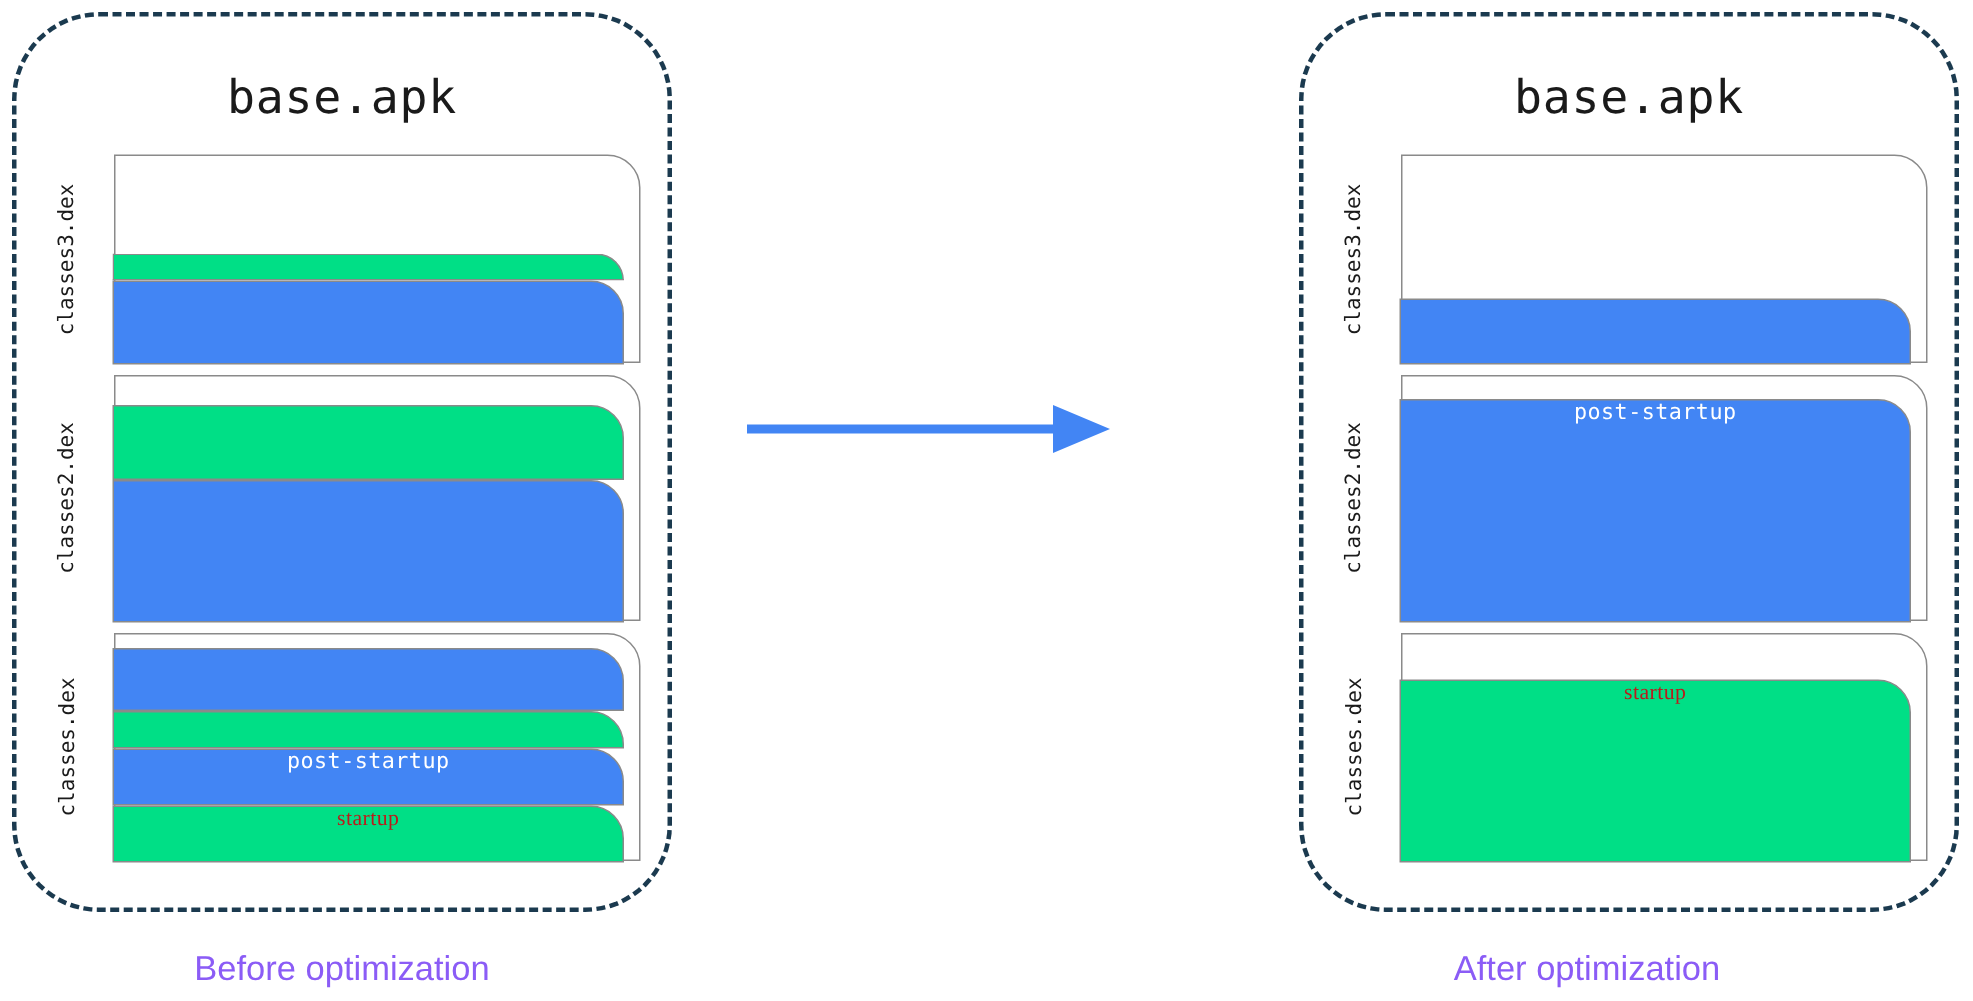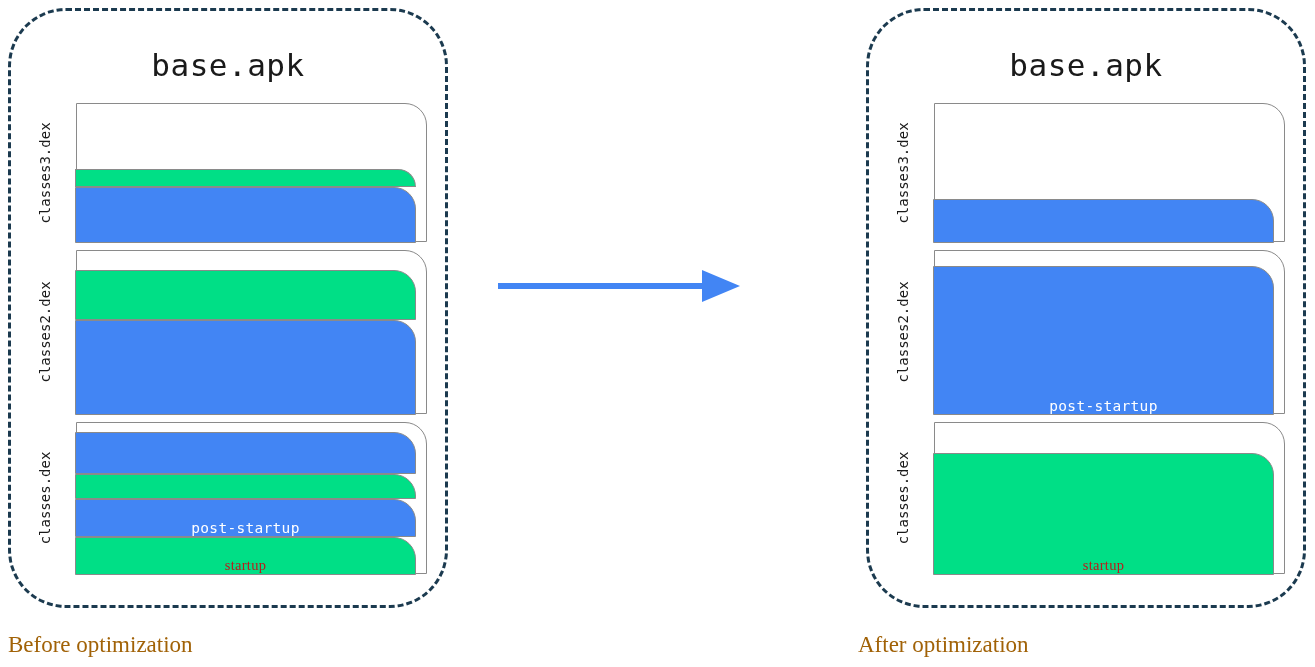--- a/index.html
+++ b/index.html
@@ -105,21 +105,21 @@
     top: -1.6px;
   }
   .seg {
     position: absolute;
     left: 0;
     right: 12px;
     box-sizing: border-box;
     border: 1.6px solid #8a8a8a;
     border-top-right-radius: 22px;
     display: flex;
-    align-items: flex-end;
+    align-items: flex-start;
     justify-content: center;
   }
   .seg-label {
     font-family: "DejaVu Sans Mono", "Liberation Mono", monospace;
     font-size: 14.5px;
     letter-spacing: 0.3px;
     white-space: nowrap;
   }
   .seg.blue  { background: #4285f4; }
   .seg.green { background: #00df86; }
@@ -133,28 +133,28 @@
     top: 262px;
     width: 246px;
     height: 48px;
   }
 
   
   .caption {
     position: absolute;
     top: 632px;
     width: 440px;
-    text-align: left;
-    font-family: Liberation Serif, serif;
+    text-align: center;
+    font-family: Liberation Sans, sans-serif;
     font-size: 23px;
-    color: #a16207;
+    color: #8b5cf6;
     white-space: nowrap;
   }
   .caption.left  { left: 8px; }
-  .caption.right { left: 858px; }
+  .caption.right { left: 838px; }
 </style>
 </head>
 <body>
 
 <div class="stage">
 
   <div class="apk-panel left">
     <div class="apk-title">base.apk</div>
     <div class="dex-stack">
         <div class="dex-row" style="top: 0px; height: 139px;">

